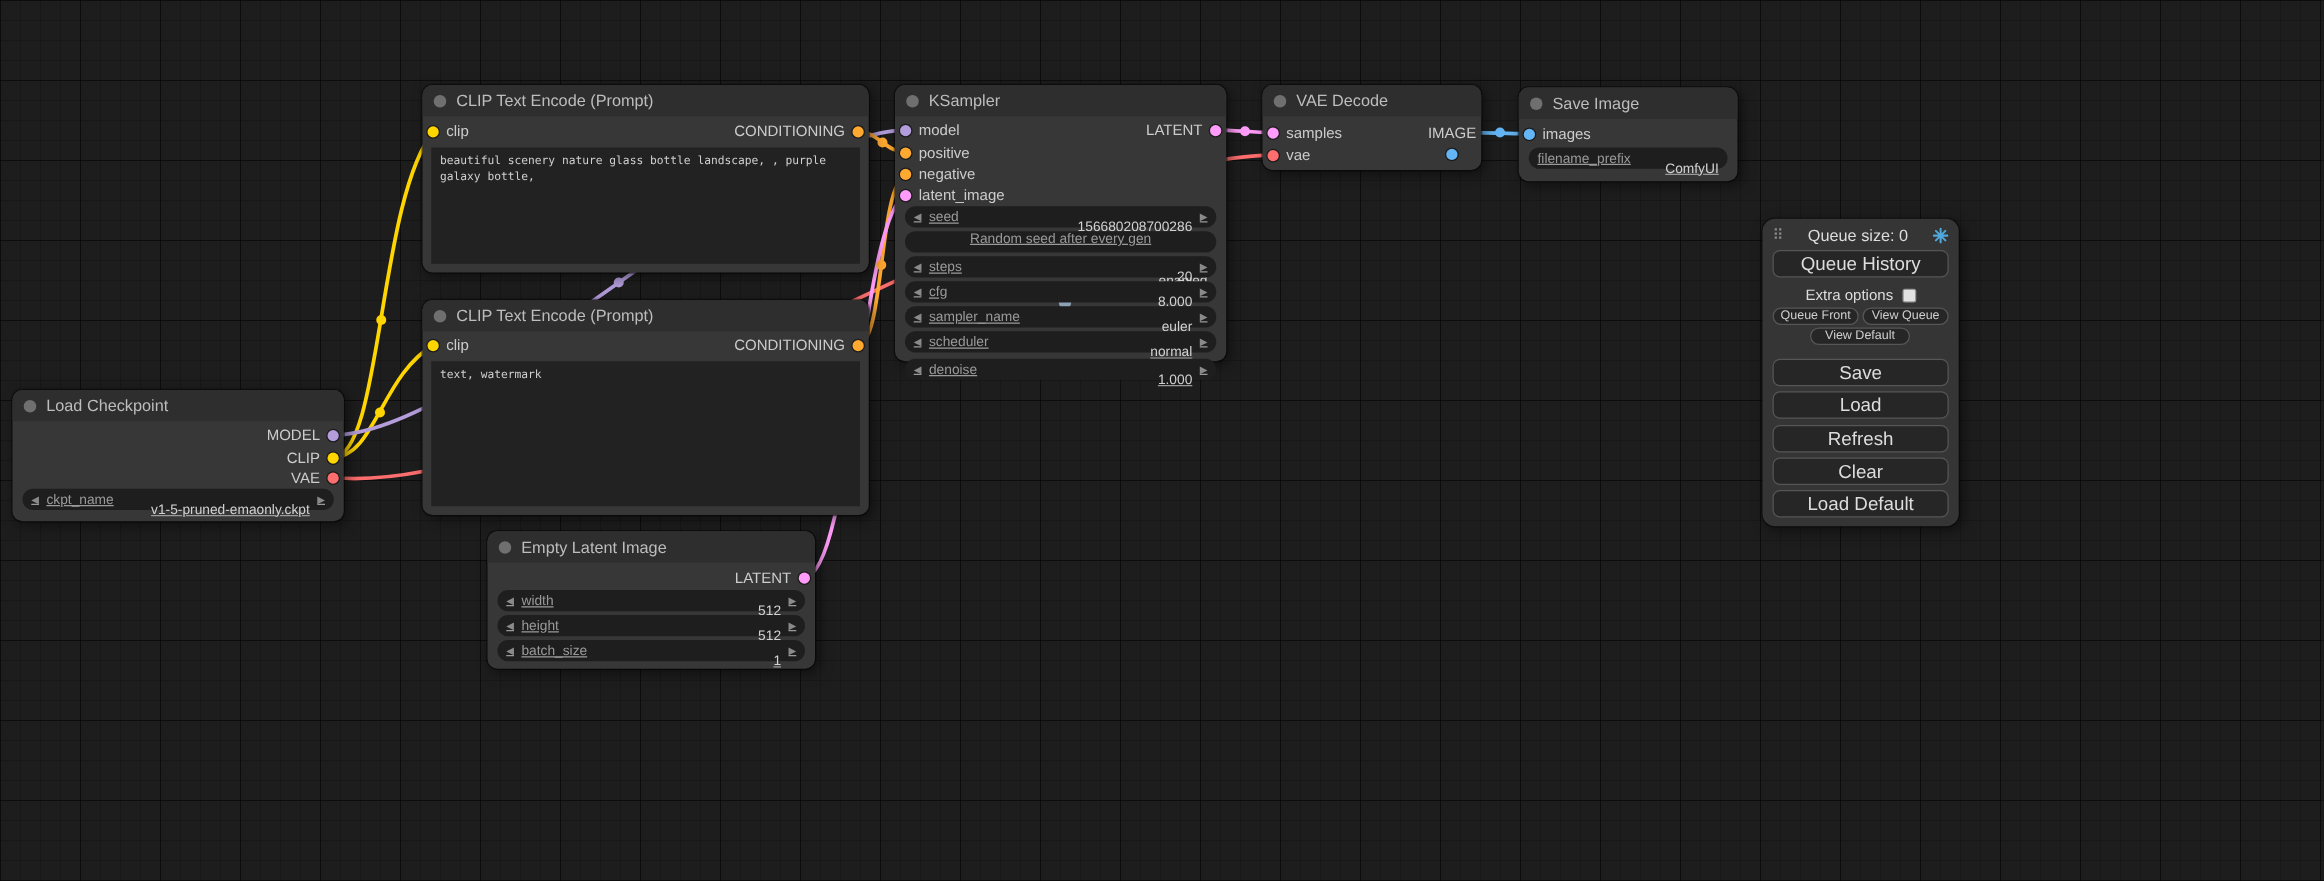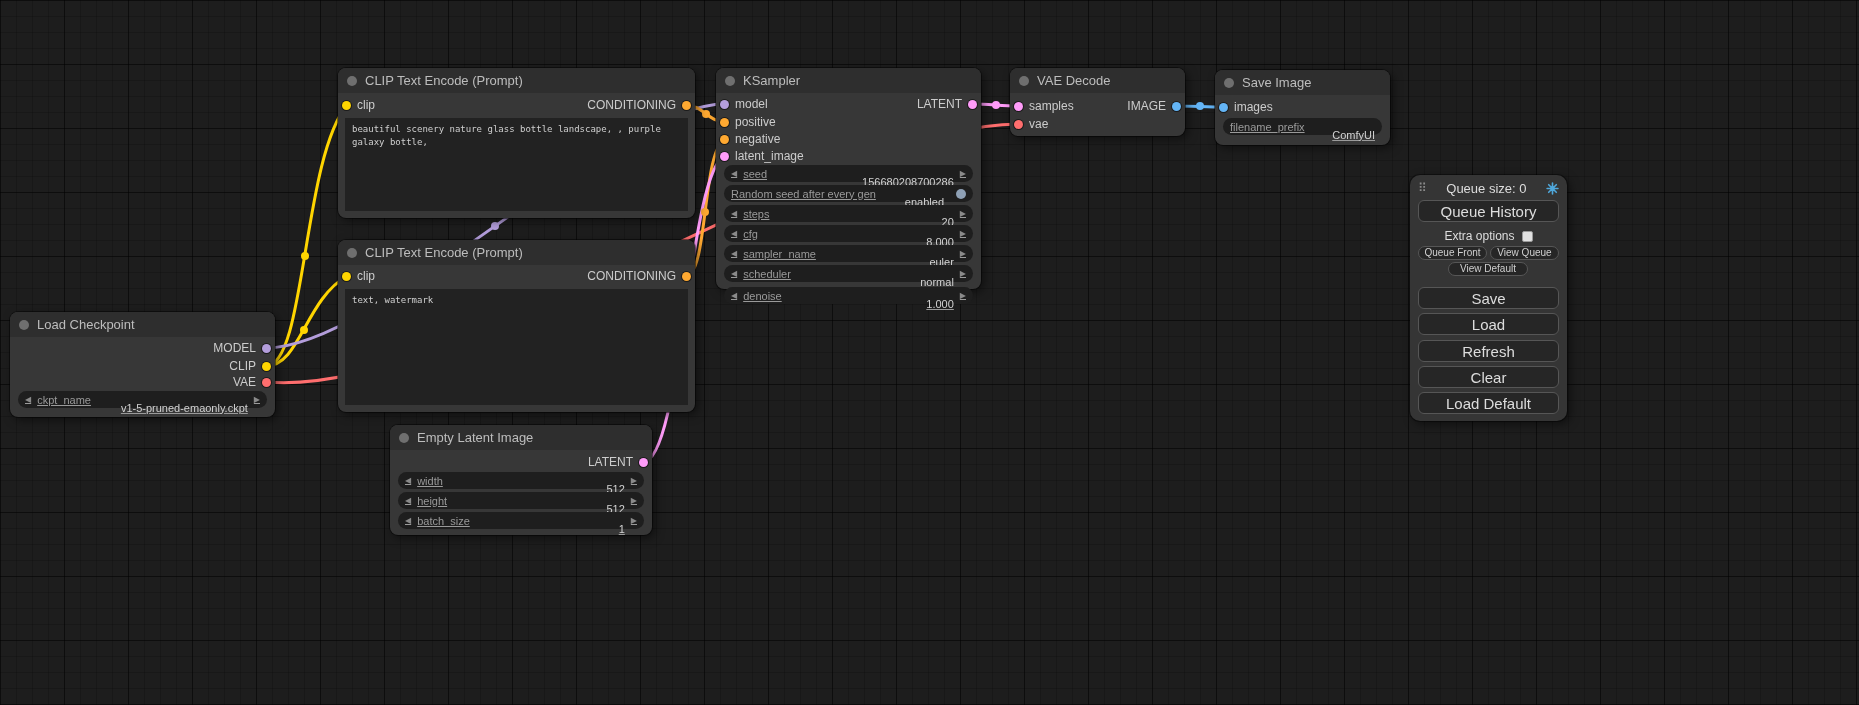--- a/index.html
+++ b/index.html
@@ -198,21 +198,21 @@
     <div class="slot out" style="top:29px;">
       <span>LATENT</span>
       <span class="port" style="background-color: rgb(255, 156, 249);"></span>
     </div>
     <div class="widget" style="top:97px;">
       <span class="arr">◀</span>
       <span>seed</span>
       <span class="wval">156680208700286</span>
       <span class="arr">▶</span>
     </div>
-    <div class="widget" style="top:117px;">
+    <div class="widget" style="top:117px;flex-direction:column;">
       <span>Random seed after every gen</span>
       <span class="wval">enabled</span>
       <span class="wtoggle" style="background-color: rgb(142, 160, 181);"></span>
     </div>
     <div class="widget" style="top:137px;">
       <span class="arr">◀</span>
       <span>steps</span>
       <span class="wval">20</span>
       <span class="arr">▶</span>
     </div>
@@ -248,21 +248,21 @@
       <span>VAE Decode</span>
     </div>
     <div class="slot in" style="top:31px;">
       <span class="port" style="background-color: rgb(255, 156, 249);"></span>
       <span>samples</span>
     </div>
     <div class="slot in" style="top:49px;">
       <span class="port" style="background-color: rgb(255, 110, 110);"></span>
       <span>vae</span>
     </div>
-    <div class="slot out" style="top:31px;">
+    <div class="slot out" style="top:31px;flex-direction:column;">
       <span>IMAGE</span>
       <span class="port" style="background-color: rgb(100, 181, 246);"></span>
     </div>
   </div>
 
   <div class="node" style="left:1215px; top:70px; width:175px; height:75px;">
     <div class="node-title">
       <span class="tdot"></span>
       <span>Save Image</span>
     </div>

